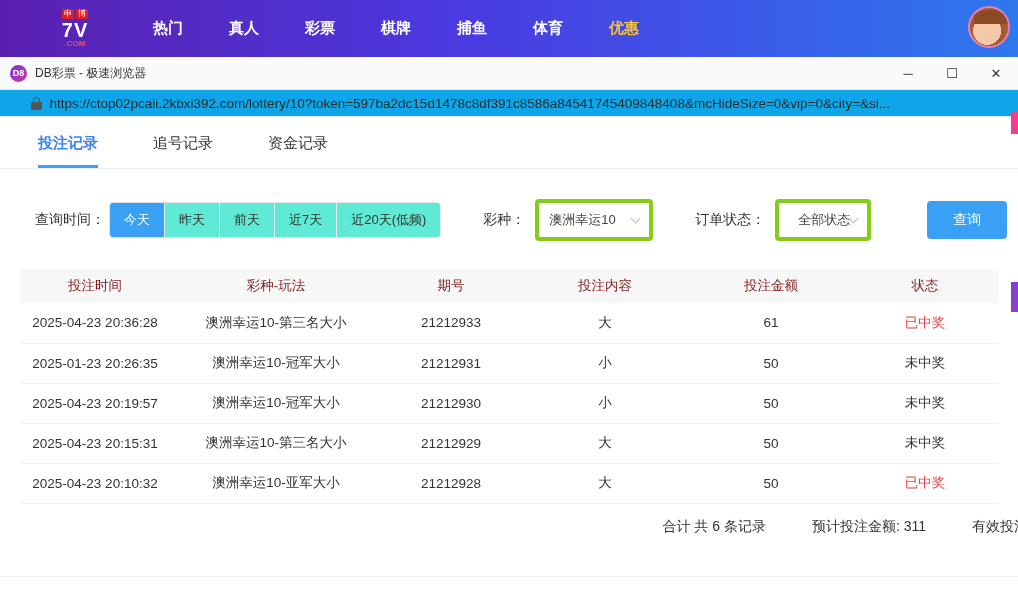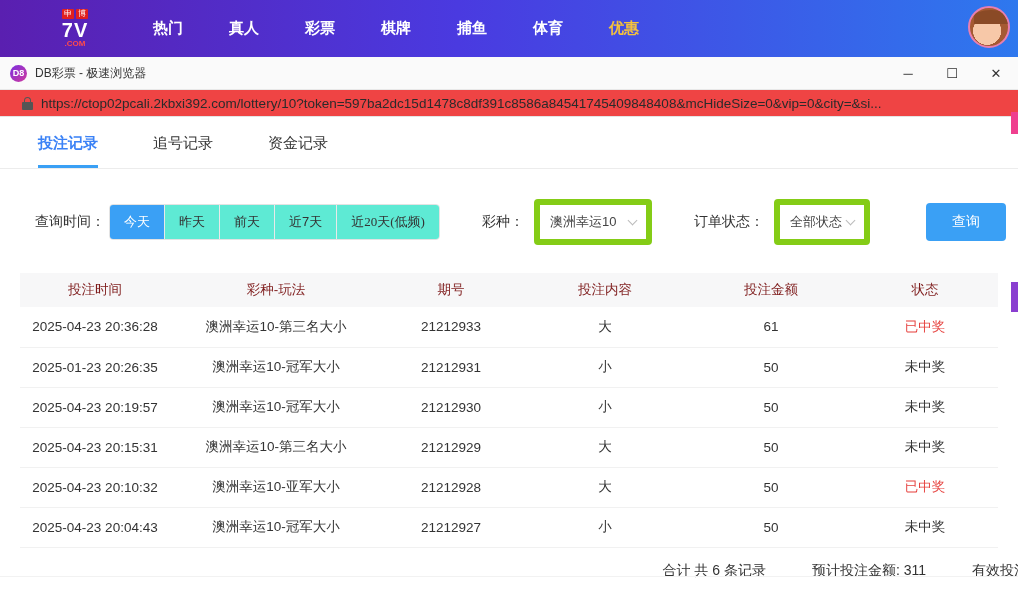--- a/index.html
+++ b/index.html
@@ -28,47 +28,47 @@
   .titlebar { position:absolute; left:0; top:57px; width:1018px; height:33px; background:#fafafa;
     border-bottom:1px solid #e8e8e8; display:flex; align-items:center; }
   .appicon { width:17px; height:17px; border-radius:50%; margin-left:10px;
     background:linear-gradient(135deg,#7a2ee0,#d03a9e); color:#fff; font-size:9px; font-weight:bold;
     display:flex; align-items:center; justify-content:center; }
   .wintitle { font-size:12px; color:#333; margin-left:8px; }
   .wincontrols { position:absolute; right:0; top:0; height:33px; display:flex; }
   .winbtn { width:44px; height:33px; display:flex; align-items:center; justify-content:center;
     font-size:13px; color:#333; cursor:pointer; }
 
-  .addressbar { position:absolute; left:0; top:90px; width:1018px; height:27px; background:#ef4444;
-    border-bottom:1px solid #e4e4e4; display:flex; align-items:center; }
+  .addressbar { position:absolute; left:0; top:90px; width:1018px; height:27px; background:#0ea5e9;
+    border-bottom:1px solid #e4e4e4; display:flex; align-items:center;justify-content:center; }
   .lock { margin-left:22px; margin-right:8px; width:11px; height:13px; position:relative; }
   .lock .body { position:absolute; bottom:0; width:11px; height:8px; background:#555; border-radius:1px; }
   .lock .shackle { position:absolute; top:0; left:2px; width:7px; height:7px; border:1.5px solid #555;
     border-bottom:none; border-radius:4px 4px 0 0; }
   .url { font-size:13.5px; color:#2b2b2b; white-space:nowrap; overflow:hidden; text-overflow:ellipsis;
     width:960px; }
 
   
   .content { position:absolute; left:0; top:117px; width:1018px; height:482px; background:#fff; }
 
   .tabs { display:flex; padding-left:38px; border-bottom:1px solid #ececec; }
   .tab { font-size:15px; color:#333; padding:17px 0 12px; margin-right:55px; cursor:pointer; }
   .tab.active { color:#3b82f6; border-bottom:3px solid #3aa0f5; font-weight:bold; }
 
   .filterbar { display:flex; align-items:center; margin:30px 0 0 35px; font-size:14px; color:#333; }
   .flabel { margin-right:4px; white-space:nowrap; }
   .btngroup { display:flex; border:1px solid #e3e3e3; border-radius:4px; overflow:hidden; }
   .timebtn { padding:8px 14px; font-size:13px; color:#333; background:#5eead4; cursor:pointer;
     border-right:1px solid #e9e9e9; white-space:nowrap; }
-  .timebtn:last-child { border-right:none;font-family:Liberation Serif, serif; }
+  .timebtn:last-child { border-right:none; }
   .timebtn.active { background:#3aa0f5; color:#fff; }
-  .select { display:flex; align-items:center; justify-content:space-between; border:6px solid #84cc16;
+  .select { display:flex; align-items:center; justify-content:space-between; border:4px solid #84cc16;
     border-radius:4px; padding:8px 10px; font-size:13px; color:#444; cursor:pointer; background:#fff; }
   .sel-lottery { width:118px; margin-left:6px; }
-  .sel-status { width:96px; margin-left:6px; }
+  .sel-status { width:96px; margin-left:6px;justify-content:flex-end; }
   .chev { width:7px; height:7px; border-right:1.5px solid #bbb; border-bottom:1.5px solid #bbb;
     transform:rotate(45deg); margin-top:-3px; }
   .ml40 { margin-left:42px; }
   .querybtn { margin-left:56px; background:#3aa0f5; color:#fff; font-size:14px; border:none;
     border-radius:4px; padding:10px 26px; cursor:pointer; }
 
   .bettable { width:978px; margin:28px 20px 0; border-collapse:collapse; table-layout:fixed; }
   .bettable th { background:#f7f7f8; font-size:13.5px; color:#7f1d1d; font-weight:normal;
     height:34px; text-align:center; }
   .bettable td { font-size:13.5px; color:#333; height:40px; text-align:center;
@@ -214,28 +214,20 @@
         <td style="color: rgb(51, 51, 51);">未中奖</td>
       </tr>
       <tr>
         <td>2025-04-23 20:10:32</td>
         <td>澳洲幸运10-亚军大小</td>
         <td>21212928</td>
         <td>大</td>
         <td>50</td>
         <td style="color: rgb(230, 67, 64);">已中奖</td>
       </tr>
-      <tr>
-        <td>2025-04-23 20:04:43</td>
-        <td>澳洲幸运10-冠军大小</td>
-        <td>21212927</td>
-        <td>小</td>
-        <td>50</td>
-        <td style="color: rgb(51, 51, 51);">未中奖</td>
-      </tr>
     </tbody>
   </table>
 
   <div class="summary">
     <span>合计 共 6 条记录</span>
     <span>预计投注金额: 311</span>
     <span class="last">有效投注金额</span>
   </div>
 
   <div class="bottomline"></div>

